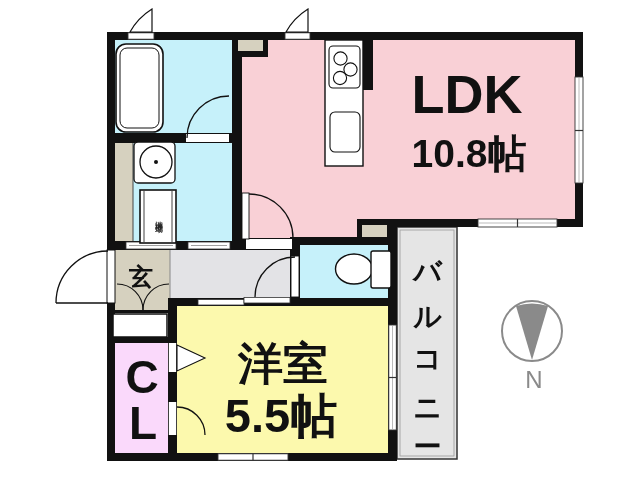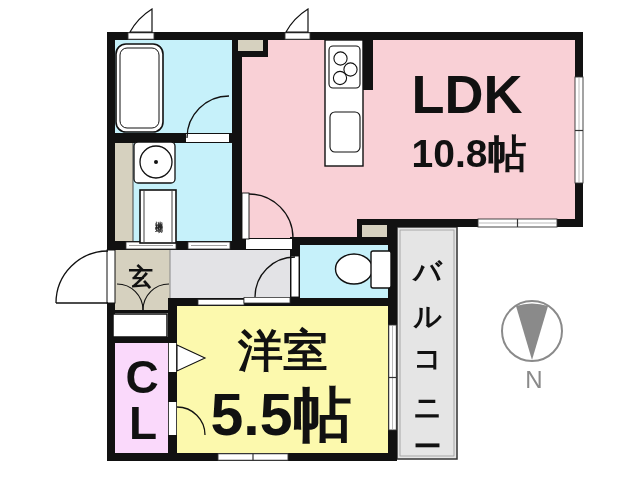--- a/index.html
+++ b/index.html
@@ -4,22 +4,22 @@
 <style>
   html,body{margin:0;padding:0;background:#fff;}
   body{width:640px;height:480px;position:relative;font-family:"Liberation Sans",sans-serif;}
   .stage{position:absolute;left:0;top:0;width:640px;height:480px;}
   svg{position:absolute;left:0;top:0;}
   .lbl{position:absolute;transform:translate(-50%,-50%);color:#111;font-weight:bold;
        white-space:nowrap;line-height:1;}
   .vert{writing-mode:vertical-rl;text-orientation:upright;}
   #ldk-label{left:467px;top:94px;font-size:54px;}
   #ldk-size{left:469px;top:153px;font-size:39px;}
-  #wr-label{left:283px;top:350px;font-size:45px;}
-  #wr-size{left:281px;top:415px;font-size:59px;}
+  #wr-label{left:283px;top:363px;font-size:45px;}
+  #wr-size{left:281px;top:415px;font-size:47px;}
   #genkan-label{left:141px;top:277px;font-size:24px;}
   #cl-c{left:142px;top:377px;font-size:46px;}
   #cl-l{left:143px;top:423px;font-size:46px;}
   #balcony-label{left:427px;top:343px;font-size:28px;letter-spacing:16px;}
   #wm-label{left:158px;top:217px;font-size:8px;font-weight:normal;letter-spacing:1px;color:#222;}
   #n-label{left:534px;top:380px;font-size:24px;font-weight:normal;color:#8a8a8a;}
 </style>
 </head>
 <body>
 

